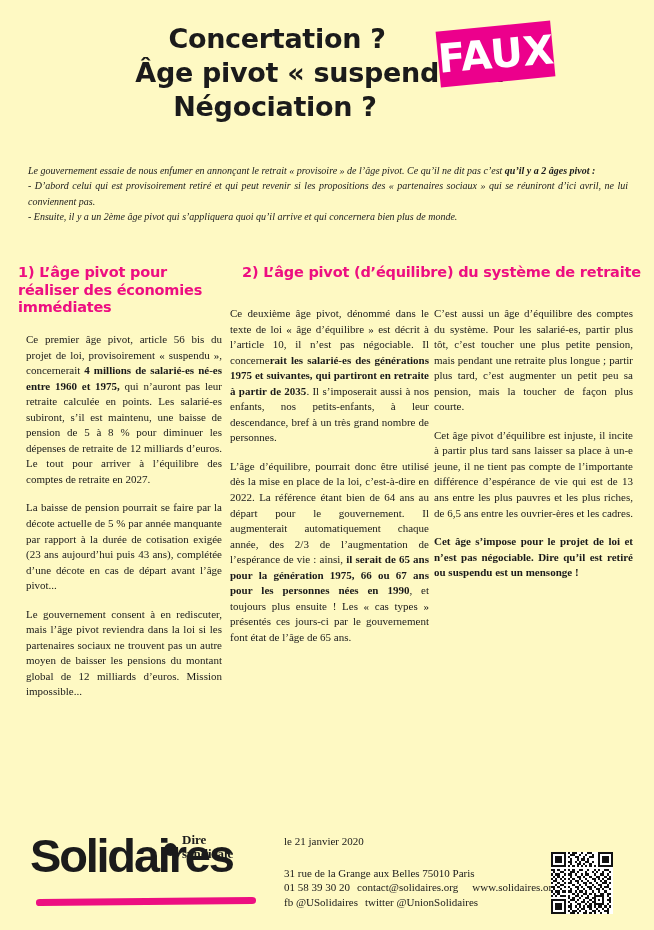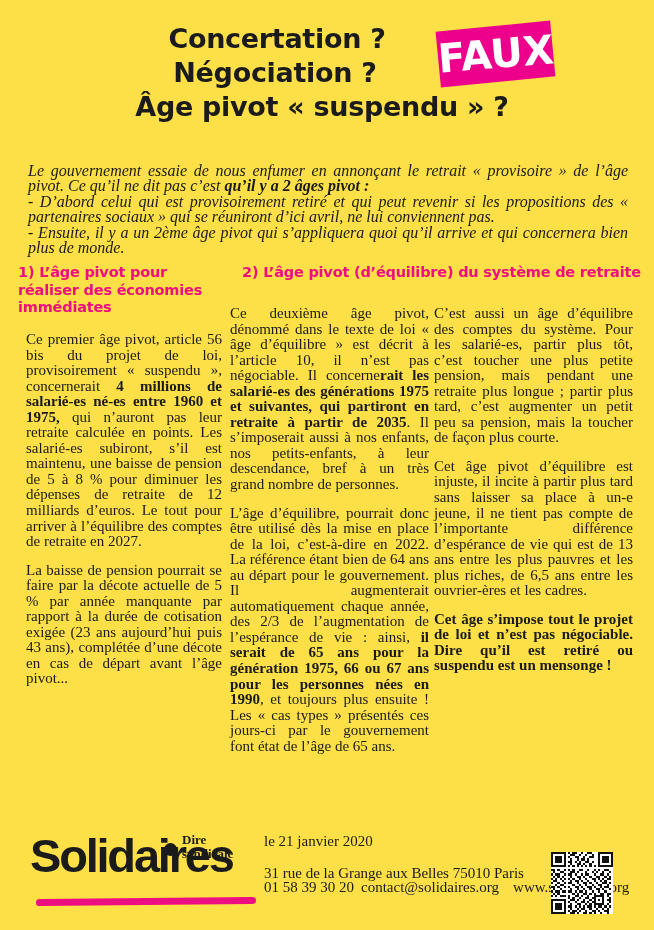--- a/index.html
+++ b/index.html
@@ -4,21 +4,21 @@
 <style>
   html, body {
     margin: 0;
     padding: 0;
     background: #ffffff;
   }
   .page {
     position: relative;
     width: 654px;
     height: 930px;
-    background: #fde047;
+    background: #fef9c3;
     overflow: hidden;
     font-family: "Liberation Serif", serif;
     color: #1a1a1a;
   }
 
   
   .header {
     position: absolute;
     left: 0;
     top: 22px;
@@ -64,21 +64,21 @@
   }
 
   
   .intro {
     position: absolute;
     left: 28px;
     top: 163px;
     width: 600px;
     font-family: "Liberation Serif", serif;
     font-style: italic;
-    font-size: 16px;
+    font-size: 10px;
     line-height: 15.4px;
     color: #1a1a1a;
     text-align: justify;
   }
   .intro p { margin: 0; }
   .intro b { font-weight: bold; }
 
   
   .sec-head {
     position: absolute;
@@ -90,21 +90,21 @@
     letter-spacing: -0.2px;
   }
   #head1 { left: 18px; top: 264px; width: 190px; }
   #head2 { left: 242px; top: 264px; width: 410px; }
 
   
   .col {
     position: absolute;
     width: 196px;
     font-family: "Liberation Serif", serif;
-    font-size: 15px;
+    font-size: 11px;
     line-height: 15.55px;
     text-align: justify;
     color: #1a1a1a;
     -webkit-hyphens: auto;
     hyphens: auto;
   }
   #col1 { left: 26px; top: 332px; }
   #col2 { left: 230px; top: 306px; width: 199px; }
   #col3 { left: 434px; top: 306px; width: 199px; }
   .col p { margin: 0 0 13px 0; }
@@ -153,25 +153,25 @@
     top: 65px;
     width: 220px;
     height: 7px;
     background: #ED0F81;
     border-radius: 4px / 3px;
     transform: rotate(-0.6deg);
   }
 
   .footer-info {
     position: absolute;
-    left: 264px;
+    left: 284px;
     top: 834px;
     width: 270px;
     font-family: "Liberation Serif", serif;
-    font-size: 15px;
+    font-size: 11px;
     line-height: 14.5px;
     color: #1a1a1a;
   }
   .footer-date { margin: 0 0 17px 0; }
   .footer-lines { margin: 0; }
   .footer-lines div { white-space: nowrap; }
   .sp-wide { display: inline-block; width: 7px; }
 
   
   .qr {
@@ -184,70 +184,74 @@
   .qr svg { display: block; }
 </style>
 </head>
 <body>
 
 <div class="page">
 
   <div class="header">
     <div class="headline">
       <span class="headline-line hl-1">Concertation ?</span>
+      <span class="headline-line hl-3">Âge pivot « suspendu » ?</span>
       <span class="headline-line hl-2">Négociation ?</span>
-      <span class="headline-line hl-3">Âge pivot « suspendu » ?</span>
     </div>
   </div>
 
   <div class="faux-badge">
     <span class="faux-text">FAUX</span>
   </div>
 
   <div class="intro">
     <p><span>Le gouvernement essaie de nous enfumer en annonçant le retrait « provisoire » de l’âge pivot. Ce qu’il ne dit pas c’est <b>qu’il y a 2 âges pivot :</b></span></p>
     <p>- D’abord celui qui est provisoirement retiré et qui peut revenir si les propositions des « partenaires sociaux » qui se réuniront d’ici avril, ne lui conviennent pas.</p>
     <p>- Ensuite, il y a un 2ème âge pivot qui s’appliquera quoi qu’il arrive et qui concernera bien plus de monde.</p>
   </div>
 
   <div class="sec-head" id="head1">1) L’âge pivot pour réaliser des économies immédiates</div>
   <div class="sec-head" id="head2">2) L’âge pivot (d’équilibre) du système de retraite</div>
 
   <div class="col" id="col1">
     <p>Ce premier âge pivot, article 56 bis du projet de loi, provisoirement « suspendu », concernerait <b>4 millions de salarié-es né-es entre 1960 et 1975,</b> qui n’auront pas leur retraite calculée en points. Les salarié-es subiront, s’il est maintenu, une baisse de pension de 5 à 8 % pour diminuer les dépenses de retraite de 12 milliards d’euros. Le tout pour arriver à l’équilibre des comptes de retraite en 2027.</p>
     <p>La baisse de pension pourrait se faire par la décote actuelle de 5 % par année manquante par rapport à la durée de cotisation exigée (23 ans aujourd’hui puis 43 ans), complétée d’une décote en cas de départ avant l’âge pivot...</p>
+    <p>Le gouvernement consent à en rediscuter, mais l’âge pivot reviendra dans la loi si les partenaires sociaux ne trouvent pas un autre moyen de baisser les pensions du montant global de 12 milliards d’euros. Mission impossible...</p>
   </div>
 
   <div class="col" id="col2">
     <p>Ce deuxième âge pivot, dénommé dans le texte de loi « âge d’équilibre » est décrit à l’article 10, il n’est pas négociable. Il concerne<b>rait les salarié-es des générations 1975 et suivantes, qui partiront en retraite à partir de 2035</b>. Il s’imposerait aussi à nos enfants, nos petits-enfants, à leur descendance, bref à un très grand nombre de personnes.</p>
     <p>L’âge d’équilibre, pourrait donc être utilisé dès la mise en place de la loi, c’est-à-dire en 2022. La référence étant bien de 64 ans au départ pour le gouvernement. Il augmenterait automatiquement chaque année, des 2/3 de l’augmentation de l’espérance de vie : ainsi, <b>il serait de 65 ans pour la génération 1975, 66 ou 67 ans pour les personnes nées en 1990</b>, et toujours plus ensuite ! Les « cas types » présentés ces jours-ci par le gouvernement font état de l’âge de 65 ans.</p>
   </div>
 
   <div class="col" id="col3">
     <p>C’est aussi un âge d’équilibre des comptes du système. Pour les salarié-es, partir plus tôt, c’est toucher une plus petite pension, mais pendant une retraite plus longue ; partir plus tard, c’est augmenter un petit peu sa pension, mais la toucher de façon plus courte.</p>
     <p>Cet âge pivot d’équilibre est injuste, il incite à partir plus tard sans laisser sa place à un-e jeune, il ne tient pas compte de l’importante différence d’espérance de vie qui est de 13 ans entre les plus pauvres et les plus riches, de 6,5 ans entre les ouvrier-ères et les cadres.</p>
-    <p style="font-weight:bold">Cet âge s’impose tout le projet de loi et n’est pas négociable. Dire qu’il est retiré ou suspendu est un mensonge !</p>
+    <p style="font-weight:bold">Cet âge s’impose pour le projet de loi et n’est pas négociable. Dire qu’il est retiré ou suspendu est un mensonge !</p>
   </div>
 
   <div class="logo-block">
     <div class="logo-dot"></div>
     <div class="logo-union">
       <div>Dire</div>
       <div>syndicale</div>
     </div>
     <div class="logo-name">Solidaires</div>
     <div class="logo-underline"></div>
   </div>
 
   <div class="footer-info">
     <p class="footer-date">le 21 janvier 2020</p>
     <div class="footer-lines">
       <div>31 rue de la Grange aux Belles 75010 Paris</div>
       <div>
         <span>01 58 39 30 20</span><span class="sp-wide"></span><span>contact@solidaires.org</span><span class="sp-wide"></span><span class="sp-wide"></span><span>www.solidaires.org</span>
+      </div>
+      <div>
+        <span>fb @USolidaires</span><span class="sp-wide"></span><span>twitter @UnionSolidaires</span>
       </div>
     </div>
   </div>
 
   <div class="qr">
     <svg width="62" height="62" viewBox="0 0 29 29" shape-rendering="crispEdges">
       <rect width="29" height="29" fill="#ffffff"></rect>
       <g fill="#111111">
 
         <rect x="0" y="0" width="7" height="1"></rect>

